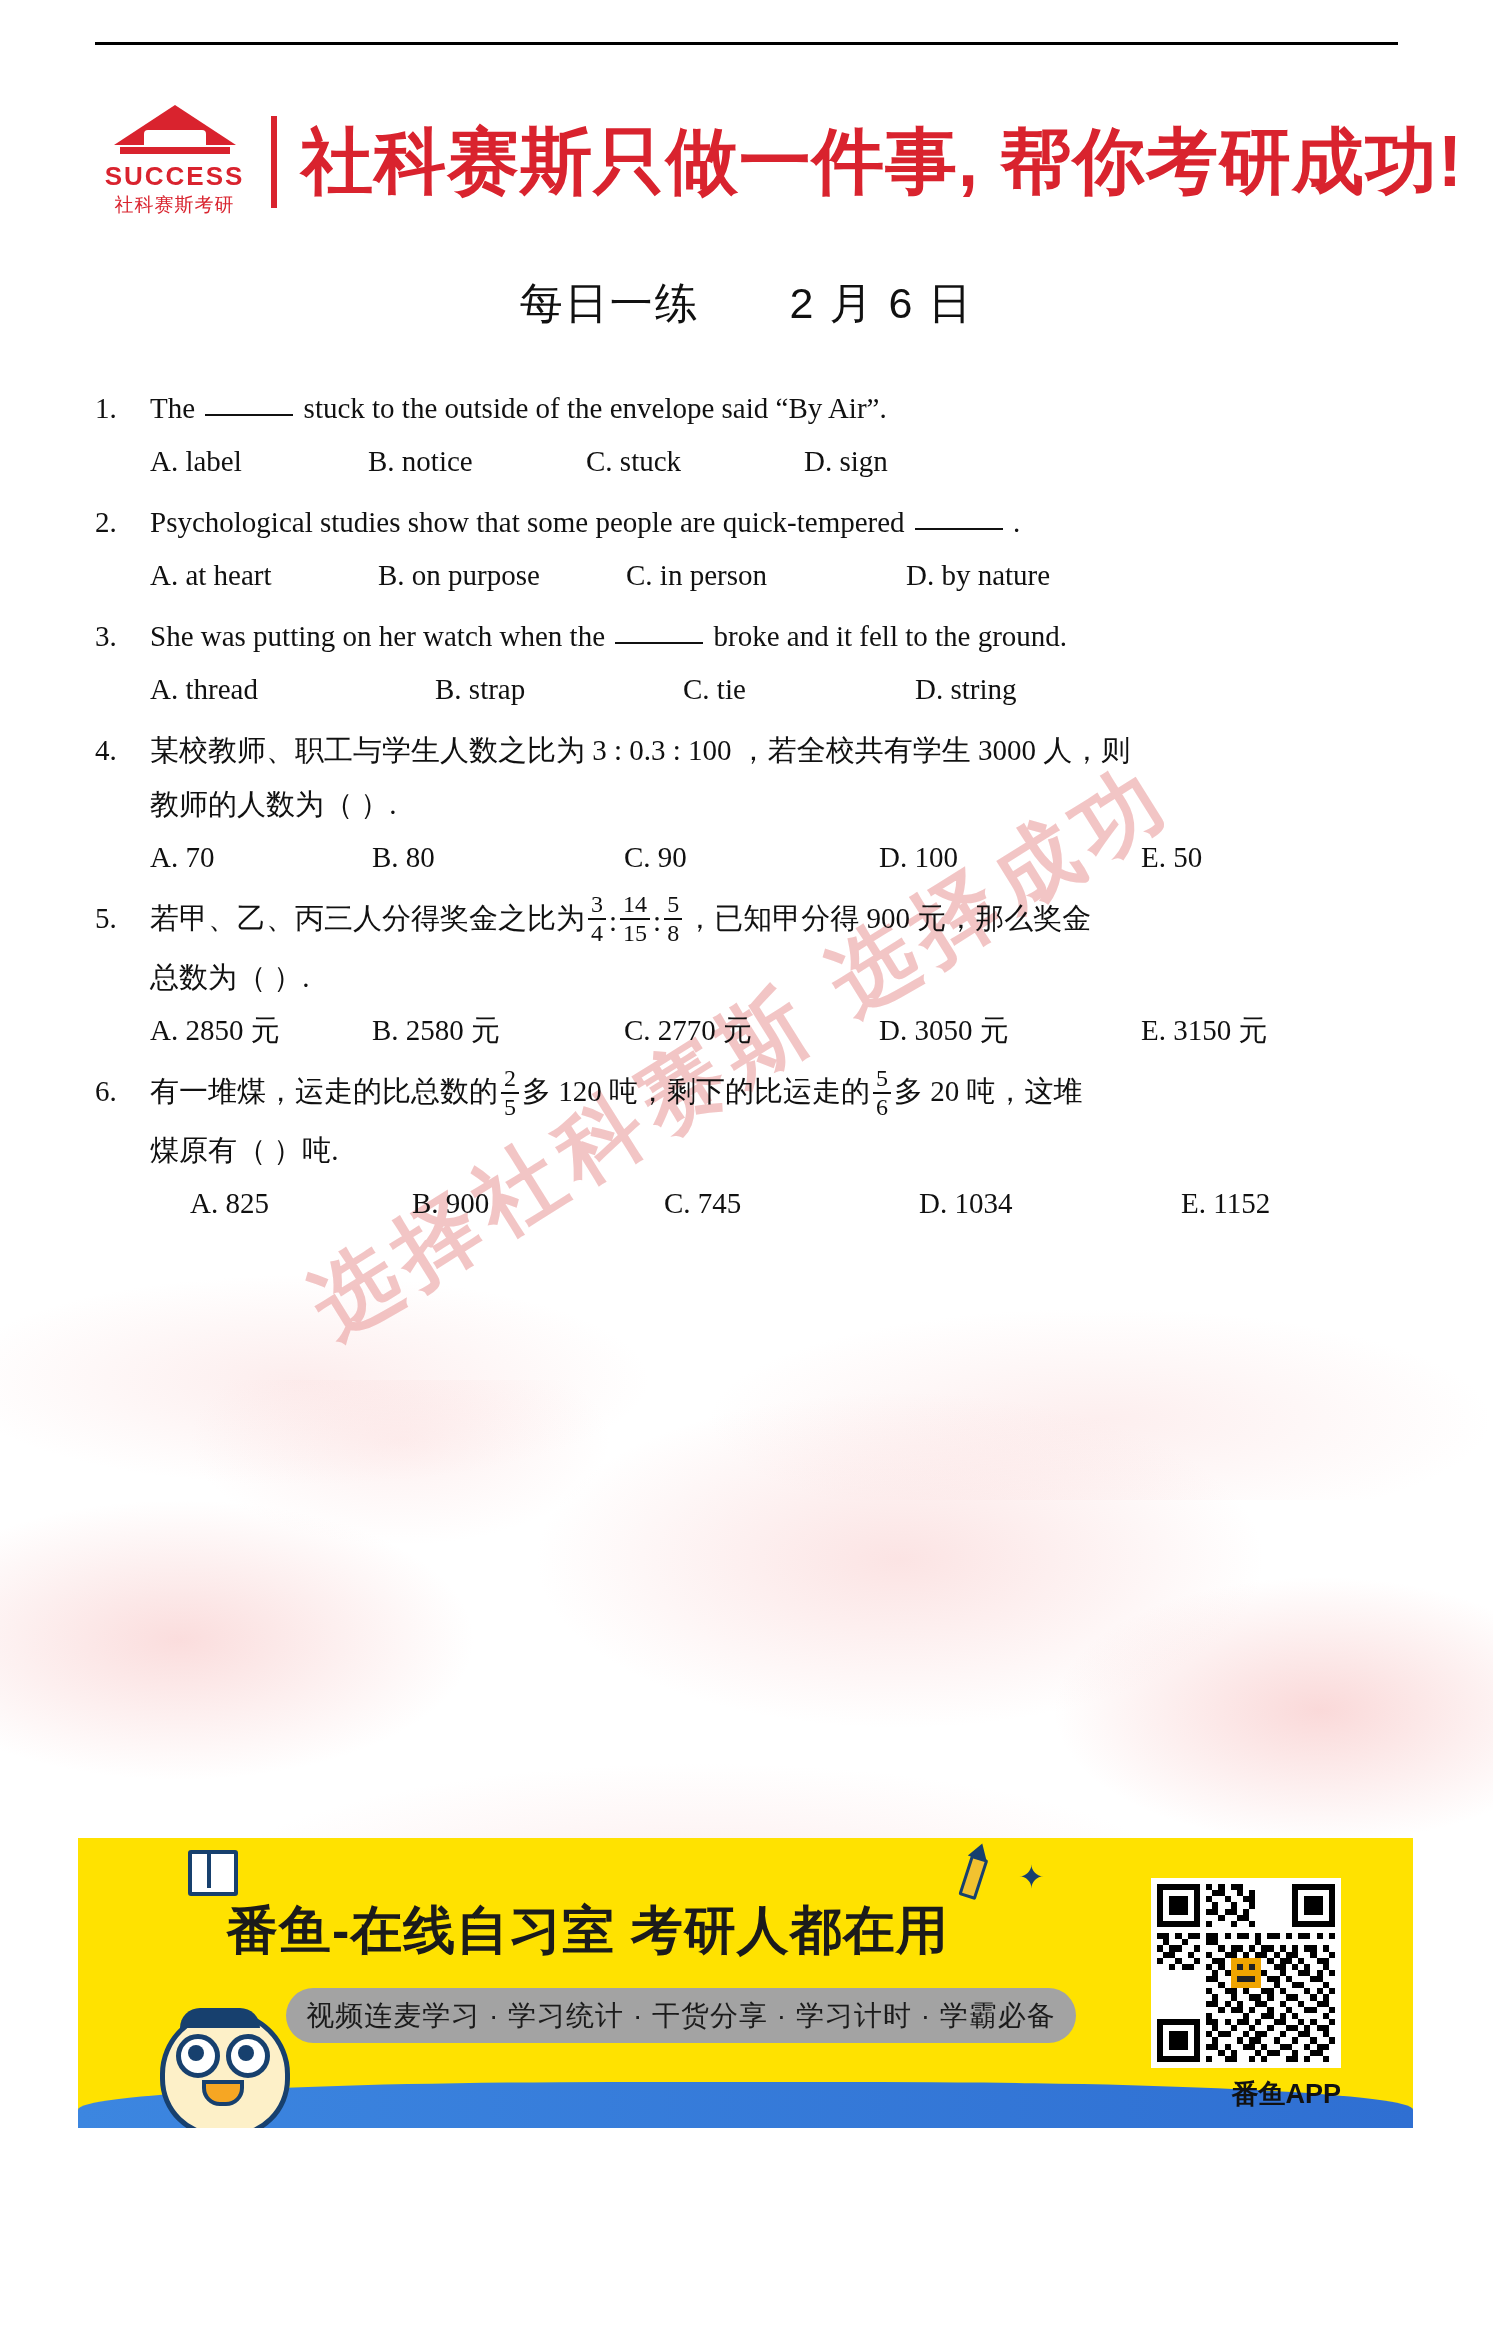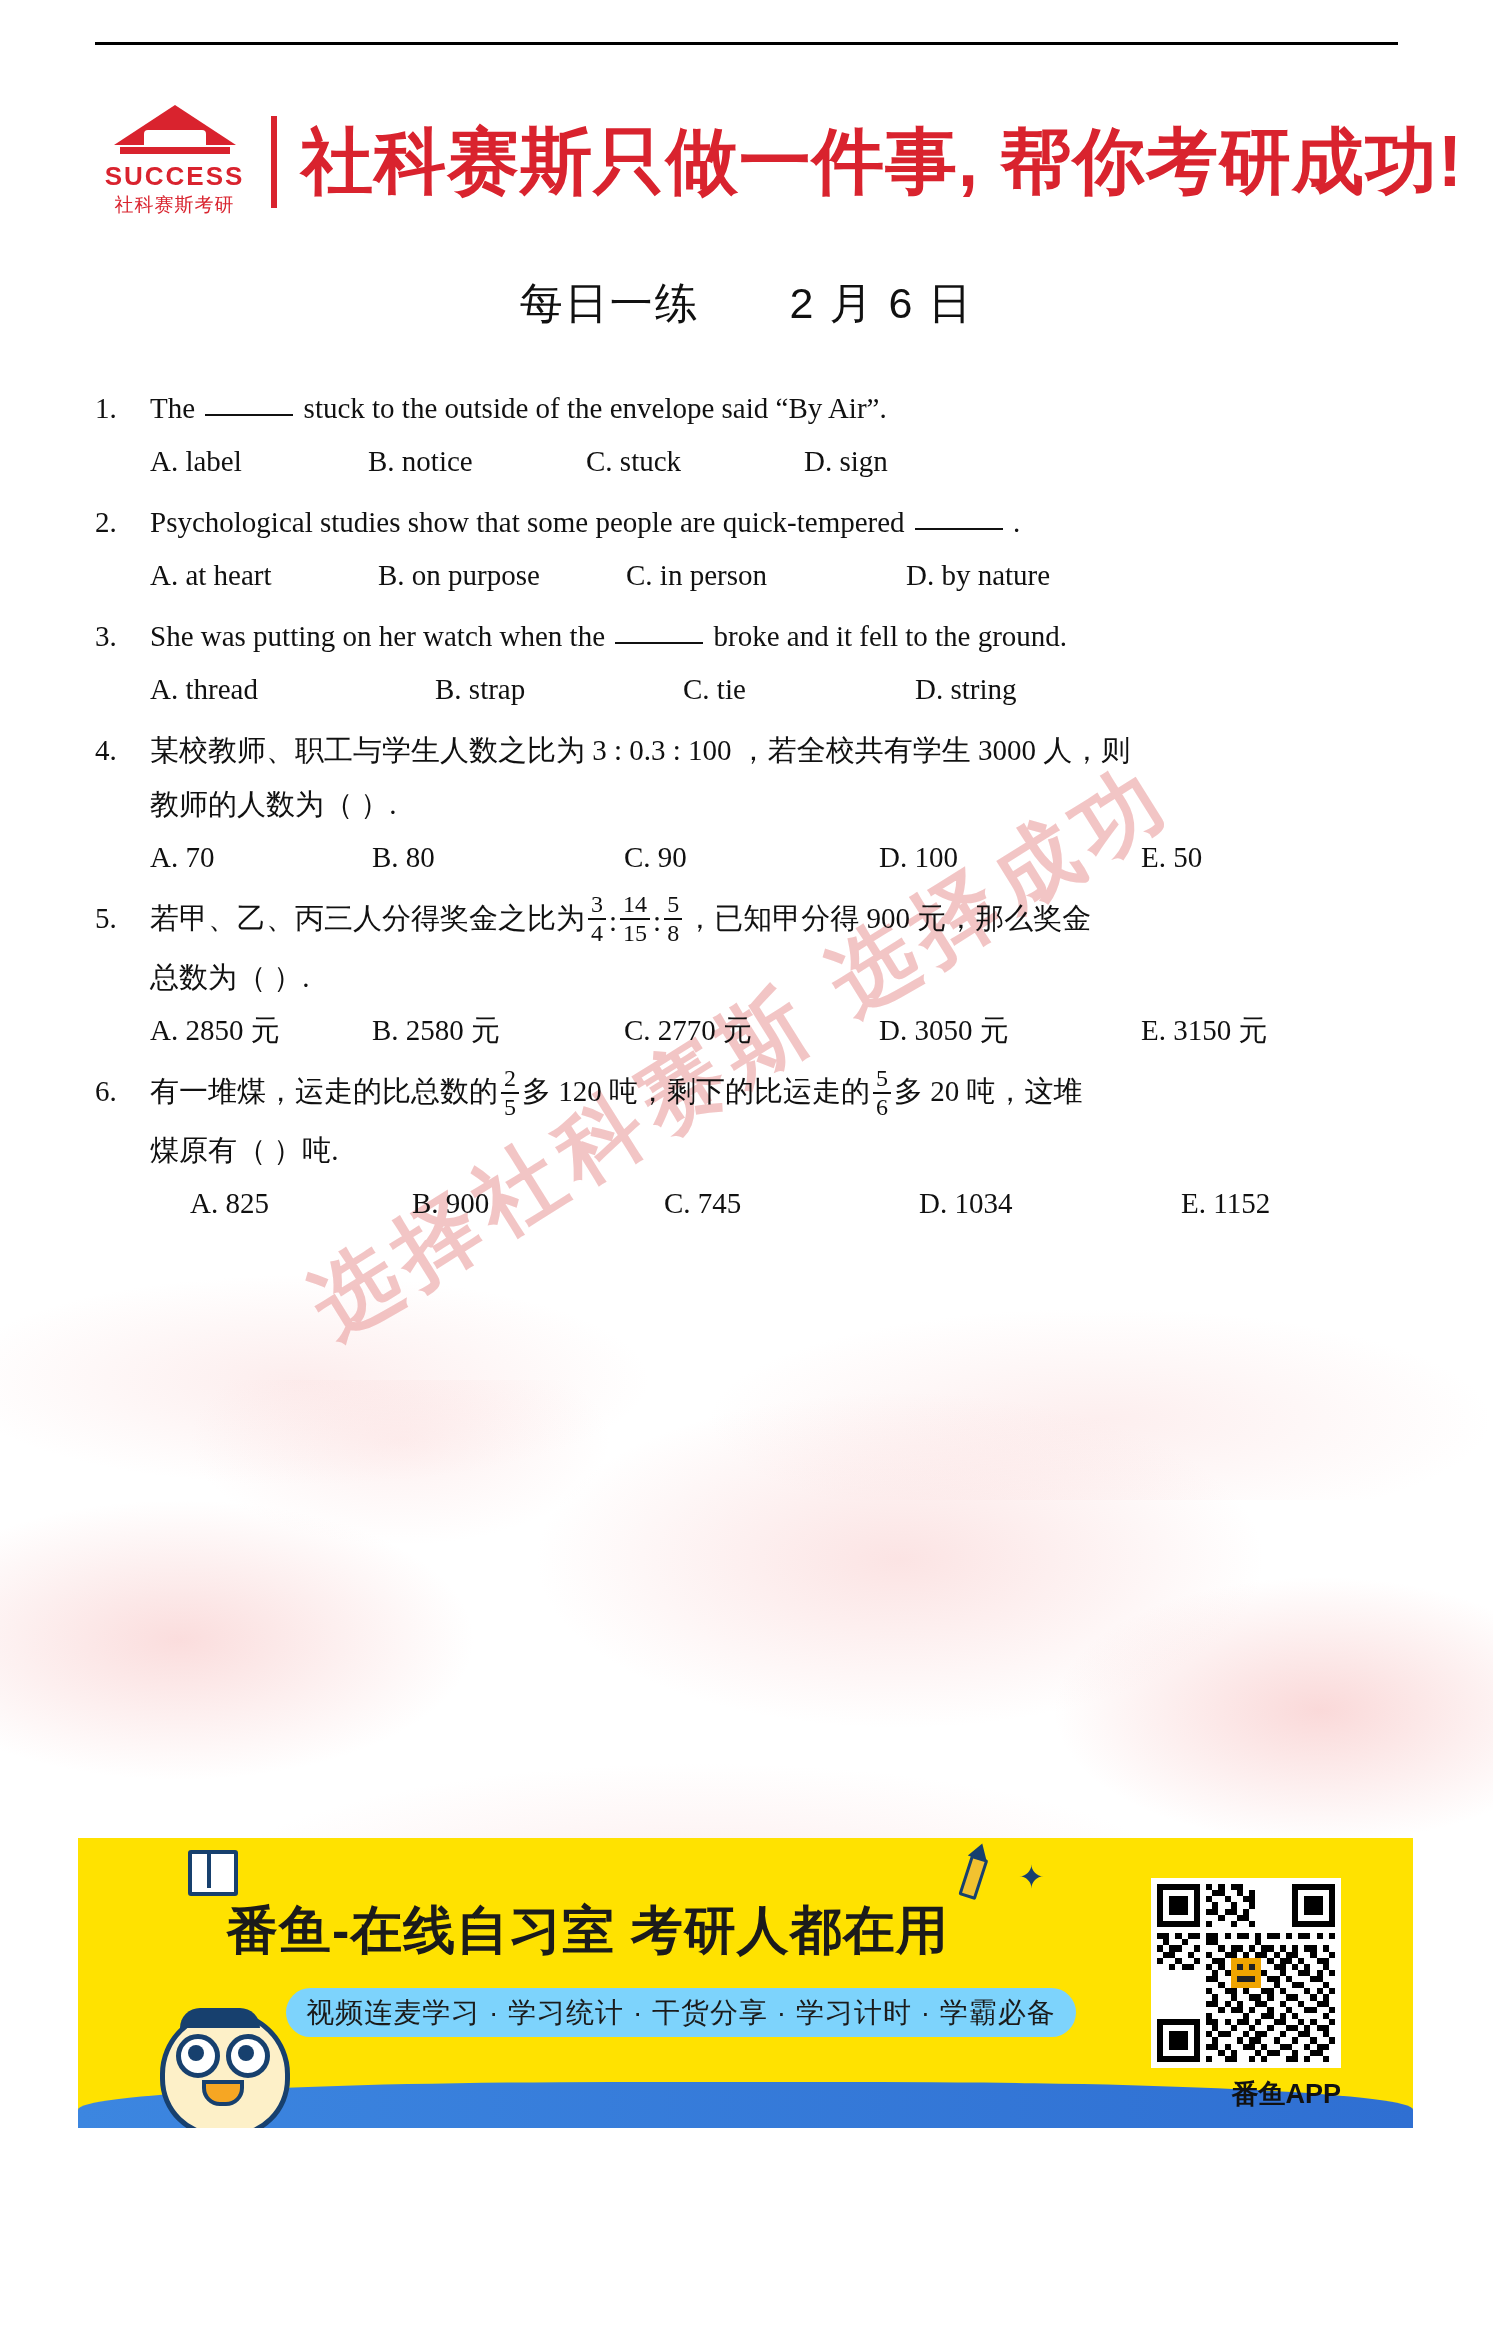--- a/index.html
+++ b/index.html
@@ -266,22 +266,22 @@
     font-weight: bold;
     color: #1b1b1b;
     letter-spacing: 1px;
     white-space: nowrap;
   }
   .ad-subbar {
     position: absolute;
     left: 208px;
     top: 150px;
     width: 790px;
-    height: 49px;
-    background: #7dd3fc;
+    height: 55px;
+    background: #a3a3a3;
     border-radius: 31px;
     display: flex;
     align-items: center;
     justify-content: center;
     font-family: "Liberation Sans", sans-serif;
     font-size: 28px;
     color: #1b1b1b;
     letter-spacing: 1px;
     white-space: nowrap;
   }

